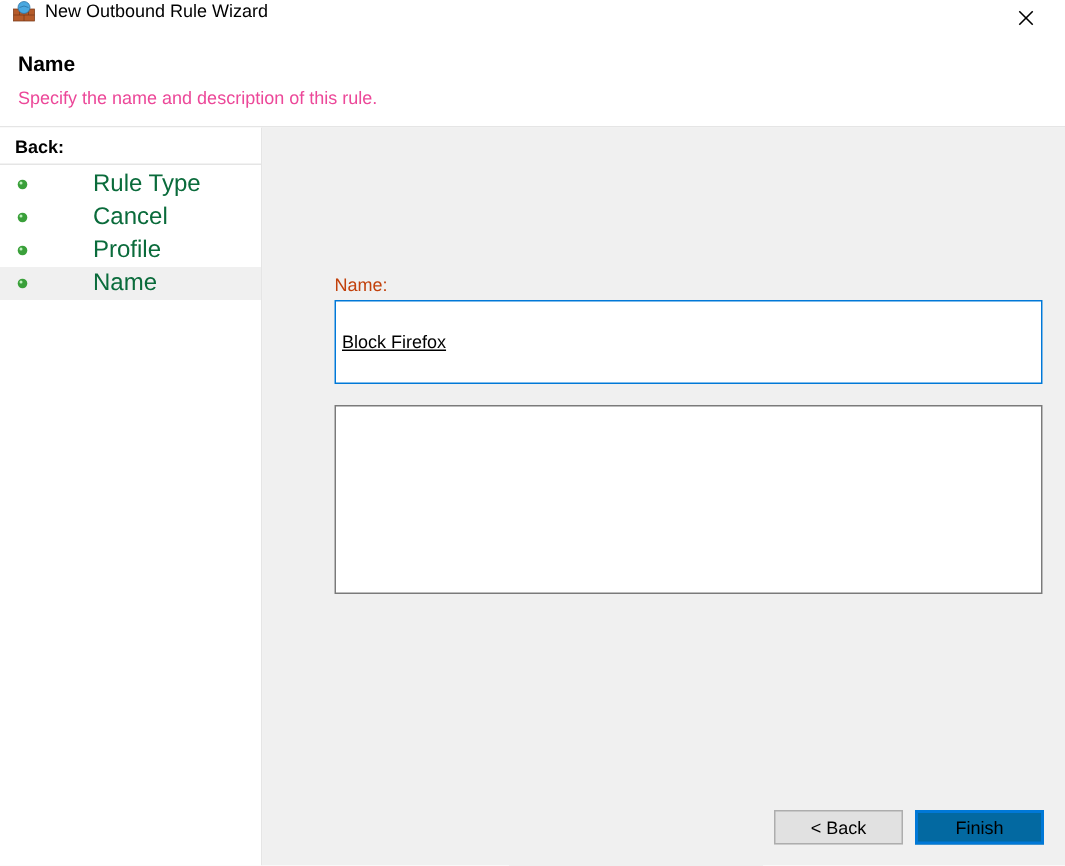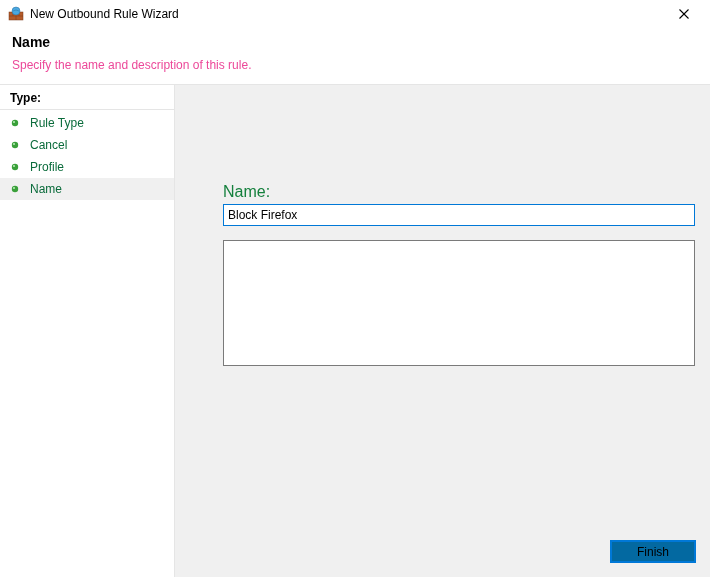--- a/index.html
+++ b/index.html
@@ -8,21 +8,20 @@
     width: 710px;
     height: 577px;
     font-family: "Segoe UI", Tahoma, sans-serif;
     font-size: 12px;
     color: #000;
     background: #fff;
     overflow: hidden;
   }
   .titlebar {
     display: flex;
-    align-items: center;
     height: 28px;
     padding: 0 6px 0 8px;
     background: #fff;
   }
   .titlebar .app-icon {
     width: 16px;
     height: 16px;
     margin-right: 6px;
     display: inline-flex;
     align-items: center;
@@ -93,48 +92,50 @@
   .step-bullet {
     width: 10px;
     height: 10px;
     margin-right: 10px;
     display: inline-flex;
     align-items: center;
     justify-content: center;
   }
   .step-label {
     color: #0a6b3b;
-    font-size: 12px;
+    font-size: 16px;
+    margin-left: 32px;
   }
   .content {
     flex: 1;
     background: #f0f0f0;
     position: relative;
   }
   .form-block {
     position: absolute;
     left: 48px;
     top: 98px; 
     right: 24px;
   }
   .field-label {
-    font-size: 16px;
-    color: #15803d;
+    font-size: 12px;
+    color: #c2410c;
     margin-bottom: 3px;
   }
   .text-input {
     width: 462px;
     height: 18px;
-    padding: 1px 4px;
+    padding: 18px 4px;
     font-family: inherit;
     font-size: 12px;
     border: 1px solid #0078d7;
     outline: none;
     background: #fff;
     display: block;
+    text-decoration: underline;
   }
   .desc-spacer { height: 14px; }
   .textarea-input {
     width: 462px;
     height: 120px;
     padding: 2px 4px;
     font-family: inherit;
     font-size: 12px;
     border: 1px solid #7a7a7a;
     outline: none;
@@ -195,21 +196,21 @@
 </div>
 
 <div class="header-area">
   <div class="page-title">Name</div>
   <div class="page-subtitle">Specify the name and description of this rule.</div>
 </div>
 <div class="divider"></div>
 
 <div class="body-area">
   <div class="sidebar">
-    <div class="sidebar-header">Type:</div>
+    <div class="sidebar-header">Back:</div>
     <div class="step-list">
       <div class="step-item">
         <span class="step-bullet">
           <svg width="8" height="8" viewBox="0 0 8 8">
               <circle cx="4" cy="4" r="3.2" fill="#3aa03a"></circle>
               <circle cx="3" cy="3" r="1" fill="#bdf0bd"></circle>
             </svg>
         </span>
         <span class="step-label">Rule Type</span>
       </div>
@@ -245,16 +246,17 @@
 
   <div class="content">
     <div class="form-block">
       <div class="field-label">Name:</div>
       <input type="text" class="text-input" value="Block Firefox" style="">
       <div class="desc-spacer"></div>
       <textarea class="textarea-input" style=""></textarea>
     </div>
 
     <div class="button-row">
+      <button class="btn">&lt; Back</button>
       <button class="btn default">Finish</button>
     </div>
   </div>
 </div>
 
 </body></html>

